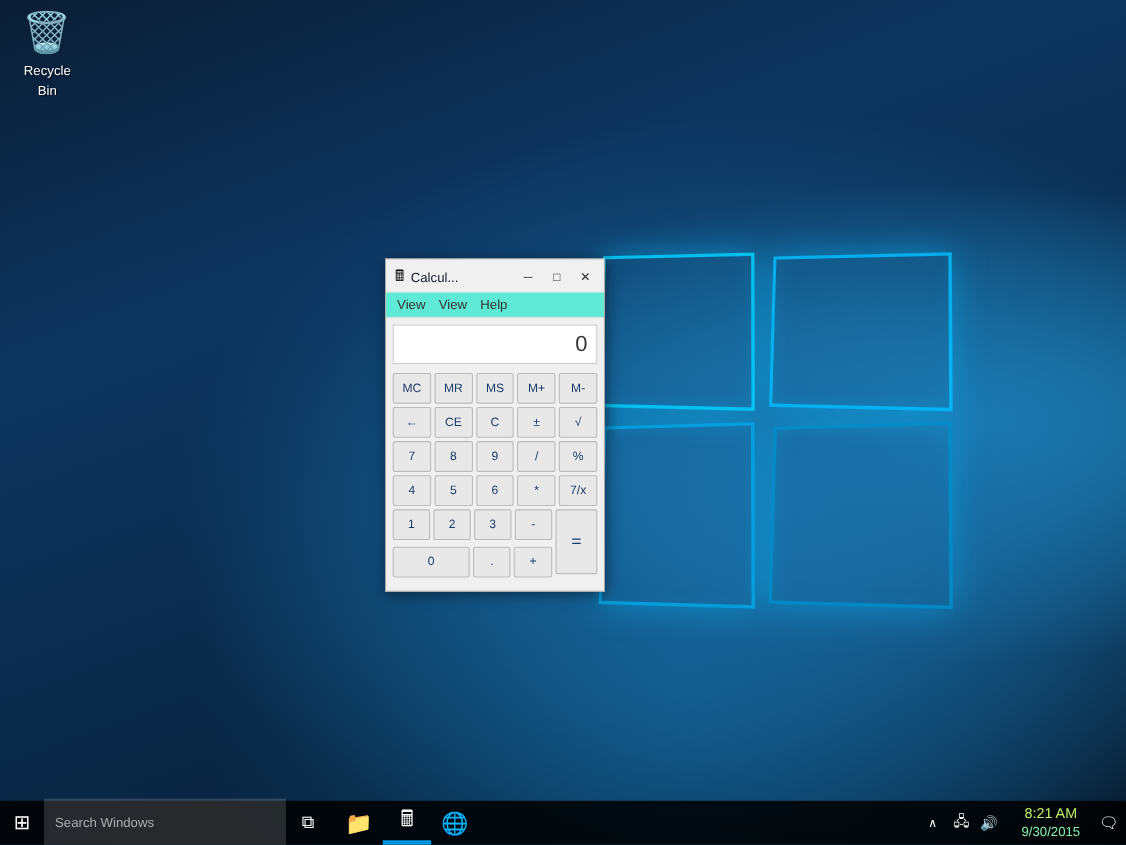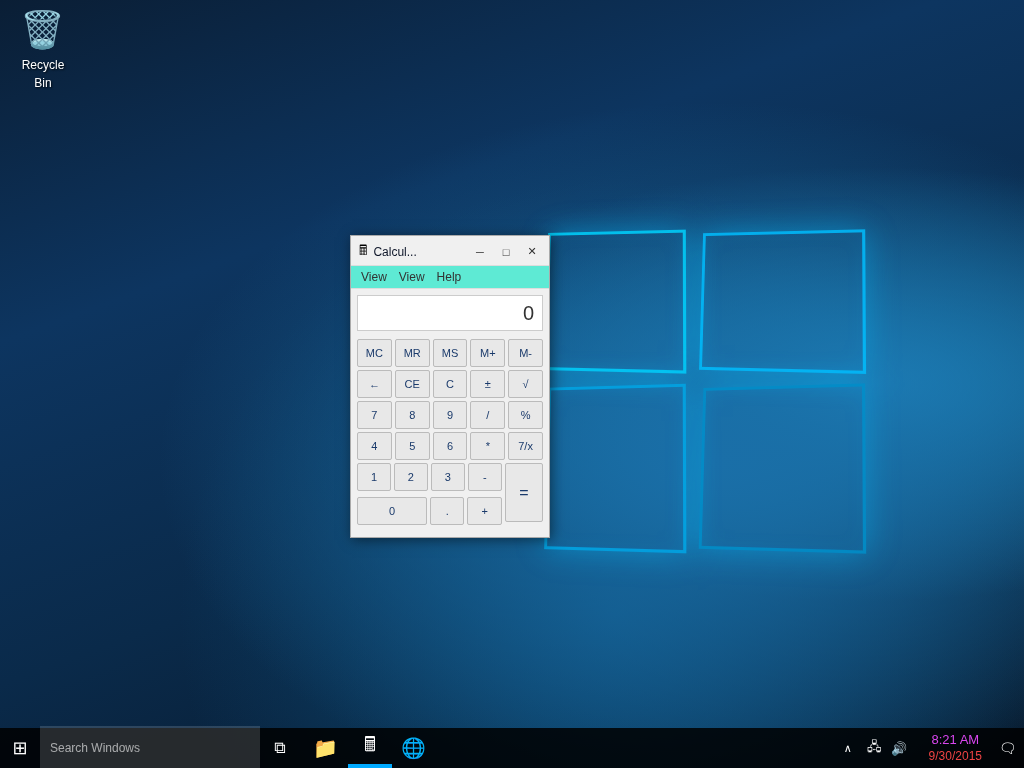--- a/index.html
+++ b/index.html
@@ -313,27 +313,27 @@
       display: flex;
       flex-direction: column;
       align-items: center;
       justify-content: center;
       padding: 0 10px;
       cursor: pointer;
       height: 100%;
     }
 
     .taskbar-time {
-      color: #d946ef;
+      color: #bef264;
       font-size: 13px;
       line-height: 1.3;
     }
 
     .taskbar-date {
-      color: #ef4444;
+      color: #86efac;
       font-size: 12px;
       line-height: 1.3;
     }
 
     .taskbar-notif {
       width: 32px;
       height: 40px;
       display: flex;
       align-items: center;
       justify-content: center;

